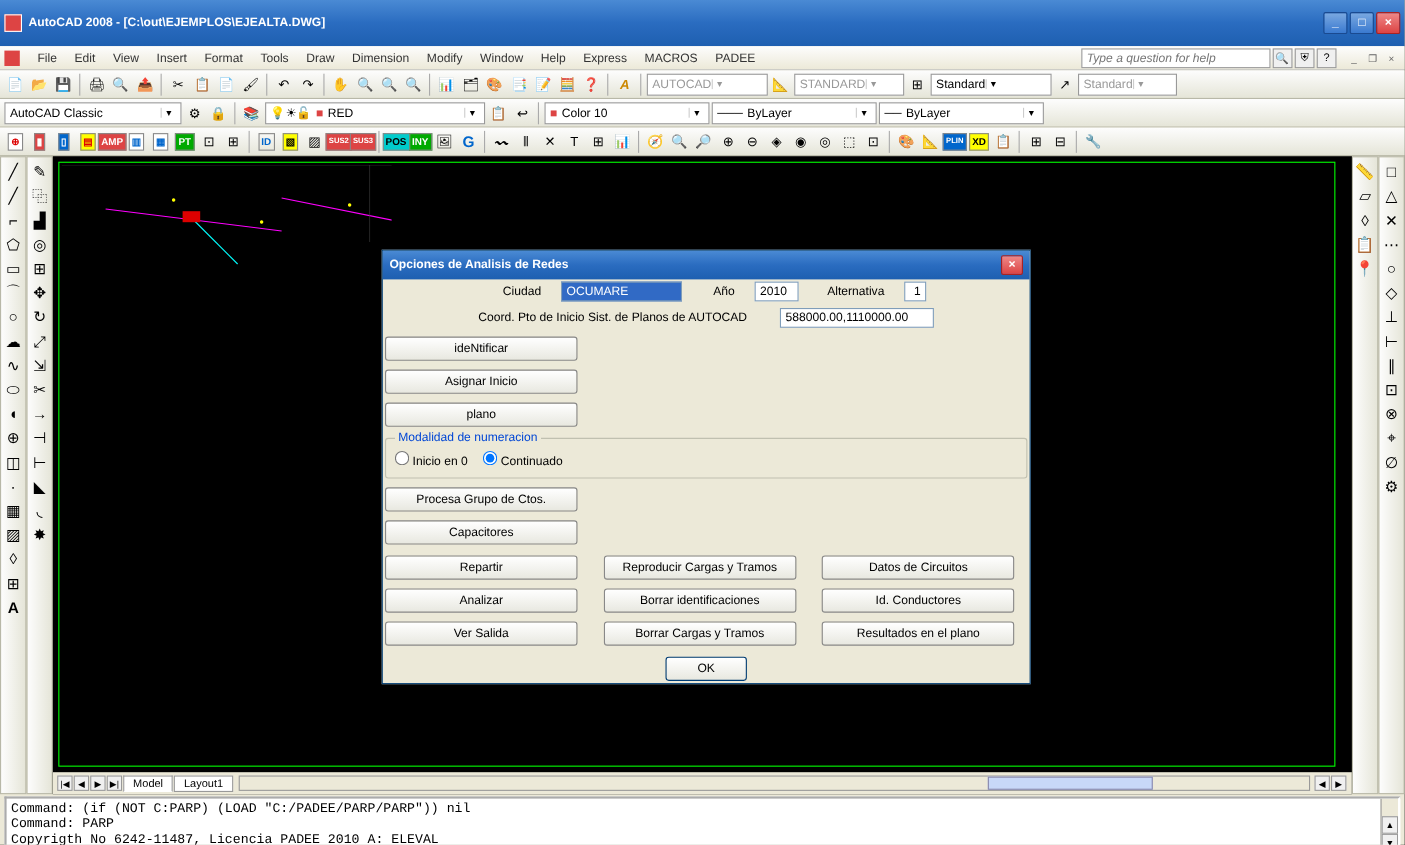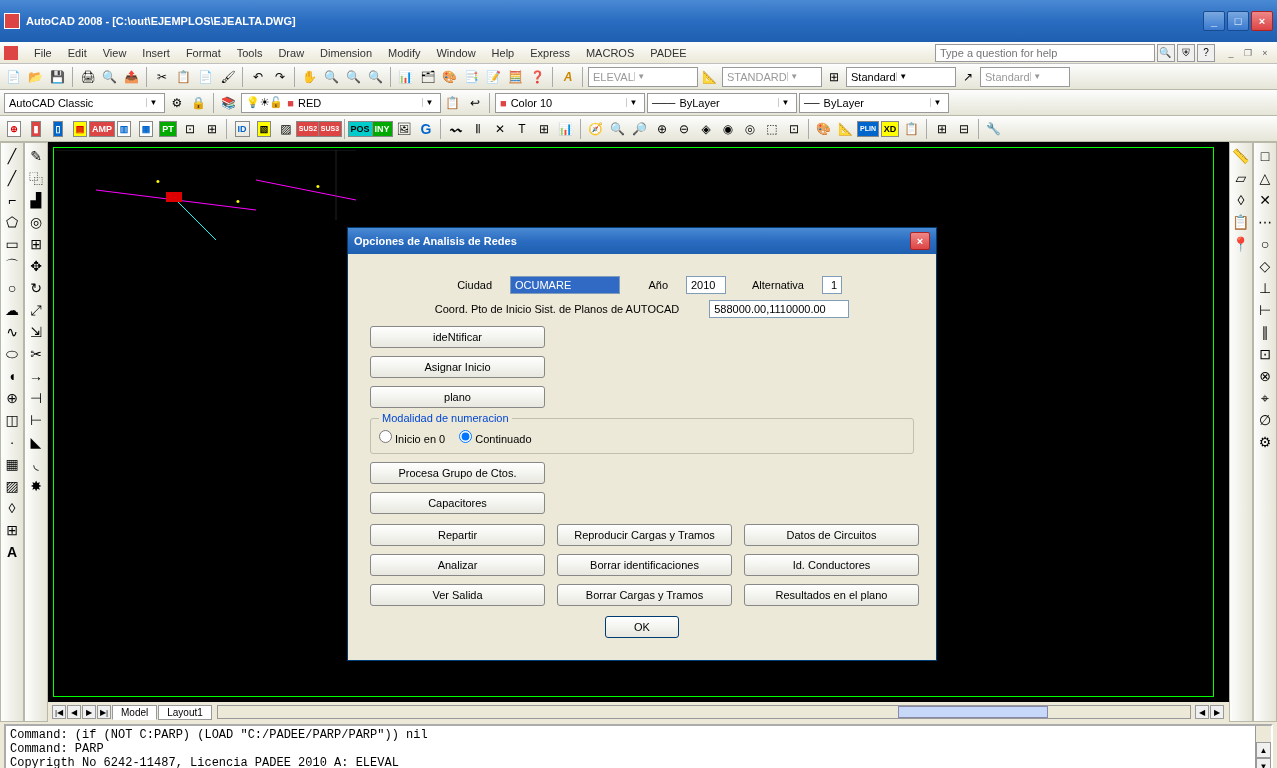--- a/index.html
+++ b/index.html
@@ -10,21 +10,21 @@
 .titlebar .app-icon { width: 16px; height: 16px; background: #d44; margin-right: 6px; border: 1px solid #fff; }
 .titlebar .title { font-weight: bold; flex: 1; }
 .win-btns { display: flex; gap: 2px; }
 .win-btn { width: 22px; height: 20px; background: linear-gradient(#7aa8e0,#3a7ad0); border: 1px solid #1a4a90; display: flex; align-items: center; justify-content: center; font-weight: bold; color: #fff; cursor: pointer; border-radius: 2px; }
 .win-btn.close { background: linear-gradient(#e88,#d44); border-color: #a22; }
 
 
 .menubar { height: 22px; background: linear-gradient(#fdfdfd,#ece9d8); display: flex; align-items: center; padding: 0 4px; border-bottom: 1px solid #c0c0c0; }
 .menubar .app-icon-sm { width: 14px; height: 14px; background: #d44; margin-right: 8px; }
 .menu-item { padding: 2px 8px; color: #333; cursor: pointer; }
-.help-search { margin-left: auto; width: 220px; height: 18px; border: 1px solid #999; padding: 0 4px; color: #999; }
+.help-search { margin-left: auto; width: 172px; height: 18px; border: 1px solid #999; padding: 0 4px; color: #999; font-style: italic; }
 .mini-btn { width: 18px; height: 18px; border: 1px solid #999; margin-left: 2px; background: #f0f0f0; display: inline-flex; align-items: center; justify-content: center; font-size: 10px; }
 .docwin-ctrls { display: flex; gap: 1px; margin-left: 8px; }
 .docwin-ctrl { width: 16px; height: 14px; font-size: 9px; display: flex; align-items: center; justify-content: center; cursor: pointer; color: #666; }
 
 
 .toolbar-row { height: 26px; background: linear-gradient(#fdfdfd,#e5e5d8); border-bottom: 1px solid #b8b8a8; display: flex; align-items: center; padding: 0 4px; gap: 2px; }
 .tb-btn { width: 20px; height: 20px; border: 1px solid transparent; display: flex; align-items: center; justify-content: center; cursor: pointer; font-size: 12px; }
 .tb-sep { width: 2px; height: 20px; border-left: 1px solid #aaa; margin: 0 2px; }
 .tb-combo { height: 20px; border: 1px solid #999; background: #fff; padding: 0 4px; display: flex; align-items: center; }
 .tb-drop { width: 14px; border-left: 1px solid #ccc; display: flex; align-items: center; justify-content: center; font-size: 8px; cursor: pointer; }
@@ -47,21 +47,21 @@
 .model-tab { padding: 1px 8px; border: 1px solid #999; background: #fff; margin-right: 1px; cursor: pointer; font-size: 10px; }
 .model-tab.active { background: #fff; border-bottom: 1px solid #fff; }
 .hscroll { flex: 1; height: 14px; background: #ece9d8; border: 1px solid #999; margin: 0 4px; position: relative; }
 .hscroll-thumb { position: absolute; left: 70%; width: 150px; height: 100%; background: #c8d8f8; border: 1px solid #88a; }
 
 
 .dialog { position: absolute; left: 347px; top: 85px; width: 590px; background: #ece9d8; border: 1px solid #003c74; box-shadow: 2px 2px 6px rgba(0,0,0,0.4); z-index: 100; }
 .dlg-title { height: 26px; background: linear-gradient(#4a8ad4,#2a6cc0 50%,#1e5fb0); color: #fff; font-weight: bold; display: flex; align-items: center; padding: 0 6px; }
 .dlg-title span { flex: 1; }
 .dlg-close { width: 20px; height: 18px; background: linear-gradient(#e88,#d44); border: 1px solid #a22; color: #fff; font-weight: bold; display: flex; align-items: center; justify-content: center; cursor: pointer; border-radius: 2px; }
-.dlg-body { padding: 22px; }
+.dlg-body { padding: 2px; }
 .form-row { display: flex; align-items: center; margin-bottom: 6px; gap: 8px; }
 .form-row label { text-align: right; }
 .txt-input { border: 1px solid #7f9db9; padding: 1px 4px; height: 18px; background: #fff; }
 .txt-input.sel { background: #316ac5; color: #fff; }
 .dlg-btn { width: 175px; height: 22px; border: 1px solid #888; background: linear-gradient(#fff,#e8e8e0); cursor: pointer; border-radius: 3px; }
 .dlg-btn-ok { width: 74px; height: 22px; border: 1px solid #003c74; background: linear-gradient(#fff,#e8e8e0); cursor: pointer; border-radius: 3px; }
 .fieldset-sm { border: 1px solid #c0c0b0; padding: 6px 8px 8px; border-radius: 3px; }
 .fieldset-sm legend { color: #0046d5; padding: 0 3px; }
 .radio-row { display: flex; gap: 14px; align-items: center; }
 .btn-grid { display: grid; grid-template-columns: repeat(3, 1fr); gap: 8px 12px; margin-top: 6px; }
@@ -140,21 +140,21 @@
   <div class="tb-btn">🗂</div>
   <div class="tb-btn">🎨</div>
   <div class="tb-btn">📑</div>
   <div class="tb-btn">📝</div>
   <div class="tb-btn">🧮</div>
   <div class="tb-btn">❓</div>
   <div class="tb-sep"></div>
   <div class="tb-btn" style="color:#c80;font-style:italic;font-weight:bold">A</div>
   <div class="tb-sep"></div>
   <div class="tb-combo" style="width:110px;color:#999">
-      <span>ELEVAL</span>
+      <span>AUTOCAD</span>
       <span class="tb-drop">▼</span>
     </div>
   <div class="tb-btn">📐</div>
   <div class="tb-combo" style="width:100px;color:#999">
       <span>STANDARD</span>
       <span class="tb-drop">▼</span>
     </div>
   <div class="tb-btn">⊞</div>
   <div class="tb-combo" style="width:110px">
       <span>Standard</span>

